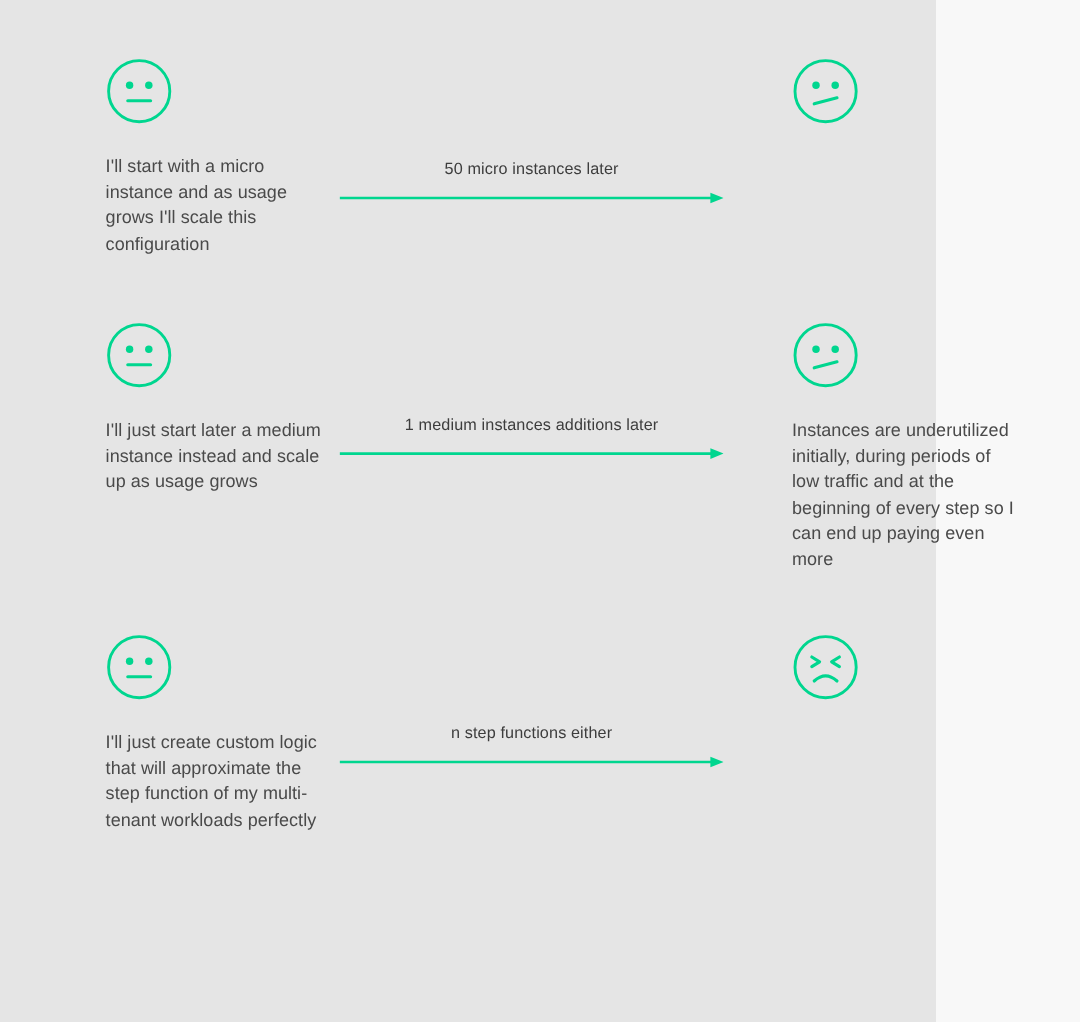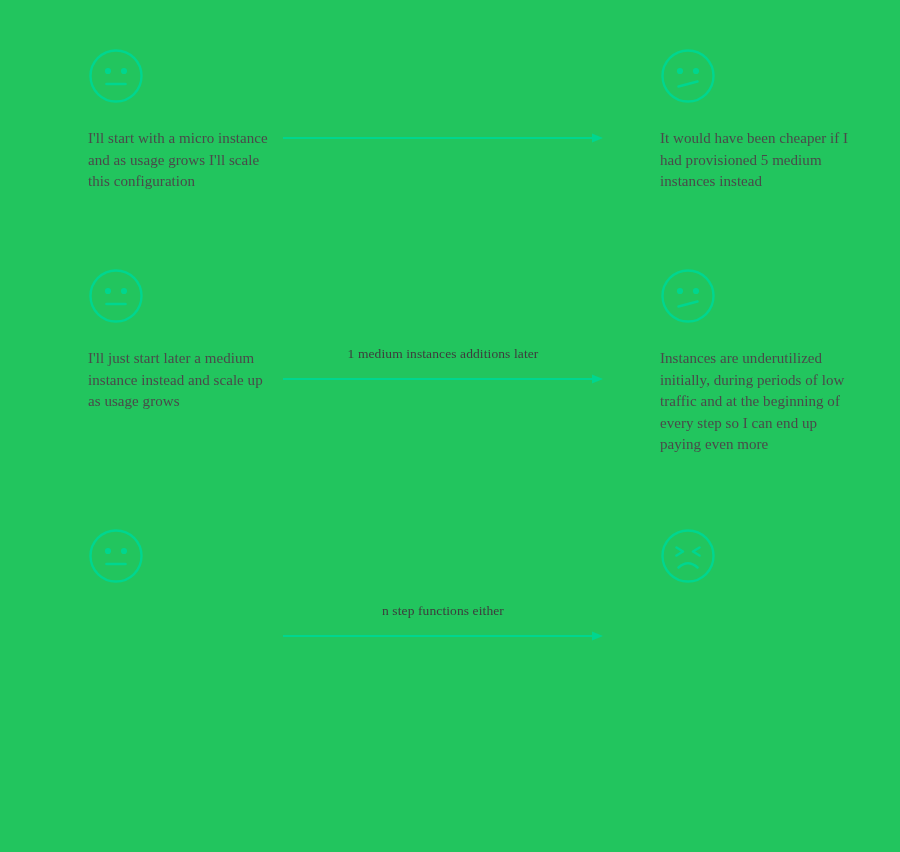--- a/index.html
+++ b/index.html
@@ -8,24 +8,23 @@
   }
   body {
     width: 900px;
     height: 852px;
     background: #f8f8f8;
     font-family: "Liberation Sans", sans-serif;
     overflow: hidden;
   }
   .canvas {
     position: relative;
-    width: 900px;
+    width: 780px;
     height: 852px;
-    background: #22c55e;
-    font-family: Liberation Serif, serif;
+    background: #e5e5e5;
   }
 
   
   .row {
     position: absolute;
     left: 0;
     width: 900px;
   }
   .row-1 { top: 48px; }
   .row-2 { top: 268px; }
@@ -111,34 +110,34 @@
       <svg class="face" viewBox="0 0 56 56">
         <circle class="ring" cx="28" cy="28" r="25.5"></circle>
         <circle class="eye-dot" cx="20" cy="23" r="3.1"></circle>
         <circle class="eye-dot" cx="36" cy="23" r="3.1"></circle>
         <line class="stroke-line" x1="18.5" y1="36" x2="37.5" y2="36"></line>
       </svg>
       <div class="caption">I'll start with a micro instance and as usage grows I'll scale this configuration</div>
     </div>
 
     <div class="arrow-block arrow-1">
+      <div class="arrow-label">50 micro instances later</div>
       <svg class="arrow-svg" viewBox="0 0 320 10">
         <line x1="0" y1="5" x2="310" y2="5"></line>
         <polygon points="309,0.6 320,5 309,9.4"></polygon>
       </svg>
     </div>
 
     <div class="panel panel-right">
       <svg class="face" viewBox="0 0 56 56">
         <circle class="ring" cx="28" cy="28" r="25.5"></circle>
         <circle class="eye-dot" cx="20" cy="23" r="3.1"></circle>
         <circle class="eye-dot" cx="36" cy="23" r="3.1"></circle>
         <line class="stroke-line" x1="18.5" y1="38.5" x2="37.5" y2="33.5"></line>
       </svg>
-      <div class="caption">It would have been cheaper if I had provisioned 5 medium instances instead</div>
     </div>
 
   </div>
 
   <div class="row row-2">
 
     <div class="panel panel-left">
       <svg class="face" viewBox="0 0 56 56">
         <circle class="ring" cx="28" cy="28" r="25.5"></circle>
         <circle class="eye-dot" cx="20" cy="23" r="3.1"></circle>
@@ -170,20 +169,21 @@
 
   <div class="row row-3">
 
     <div class="panel panel-left">
       <svg class="face" viewBox="0 0 56 56">
         <circle class="ring" cx="28" cy="28" r="25.5"></circle>
         <circle class="eye-dot" cx="20" cy="23" r="3.1"></circle>
         <circle class="eye-dot" cx="36" cy="23" r="3.1"></circle>
         <line class="stroke-line" x1="18.5" y1="36" x2="37.5" y2="36"></line>
       </svg>
+      <div class="caption">I'll just create custom logic that will approximate the step function of my multi-tenant workloads perfectly</div>
     </div>
 
     <div class="arrow-block arrow-3">
       <div class="arrow-label">n step functions either</div>
       <svg class="arrow-svg" viewBox="0 0 320 10">
         <line x1="0" y1="5" x2="310" y2="5"></line>
         <polygon points="309,0.6 320,5 309,9.4"></polygon>
       </svg>
     </div>
 

